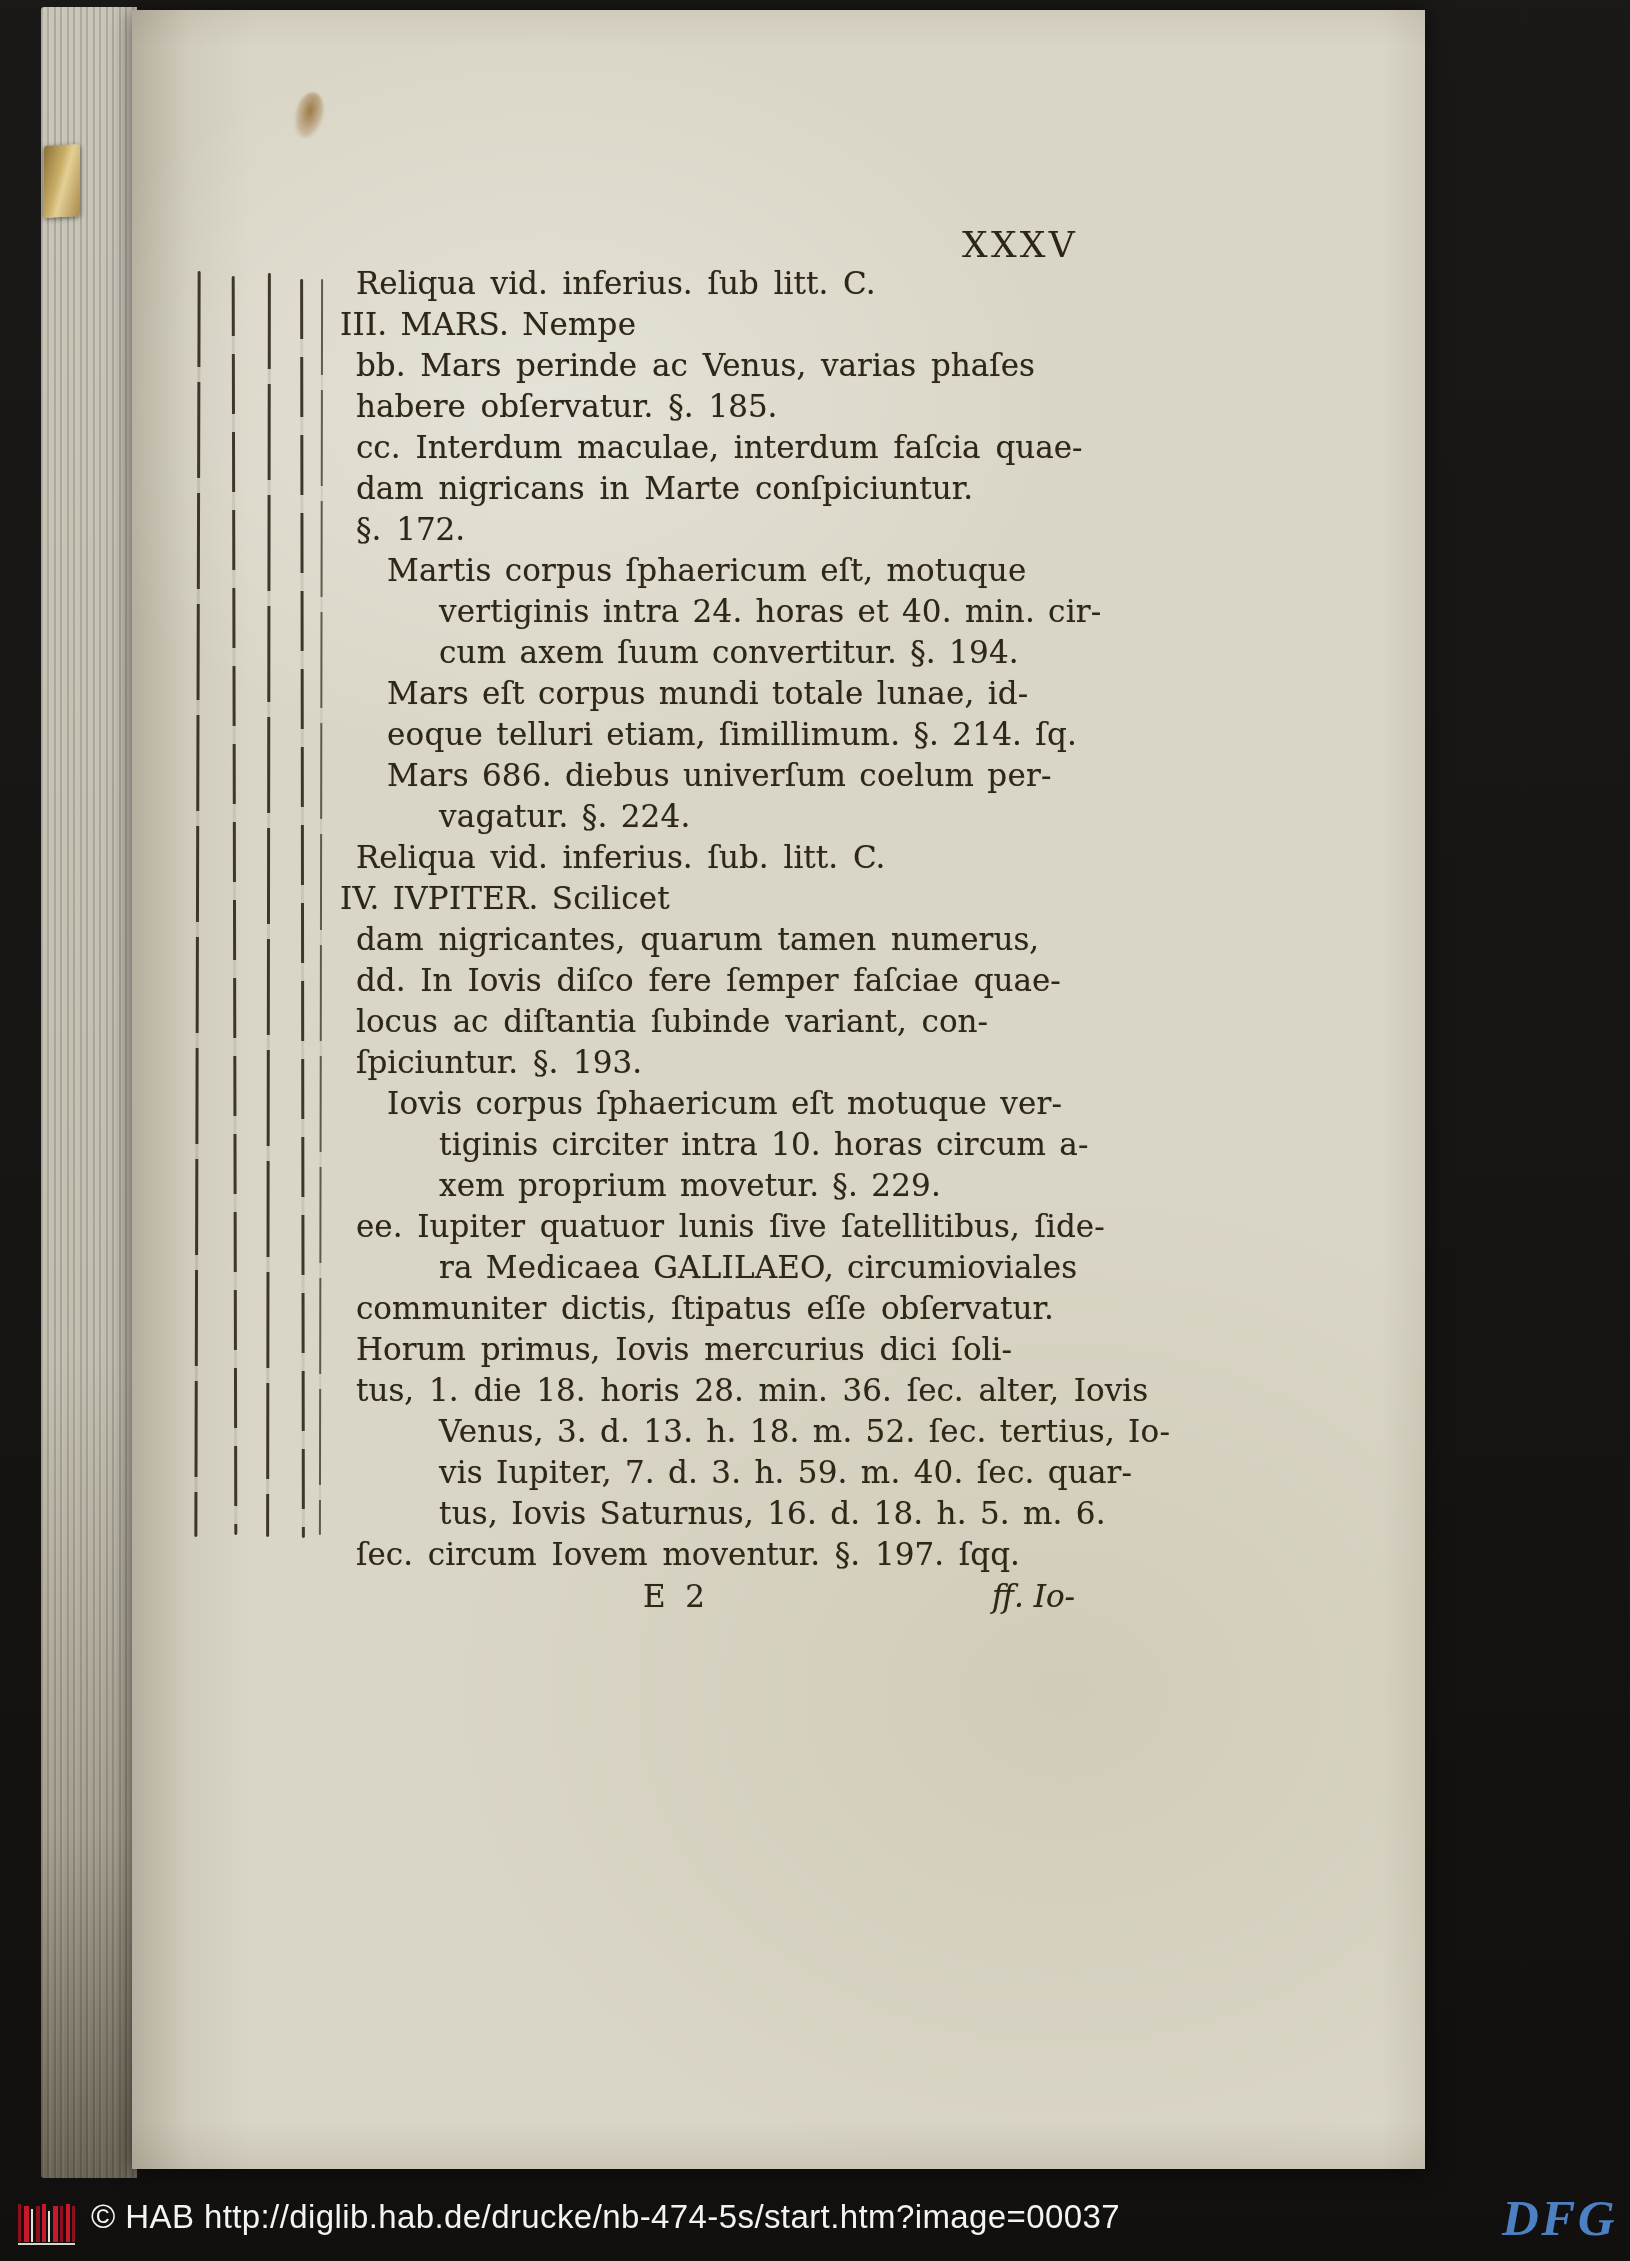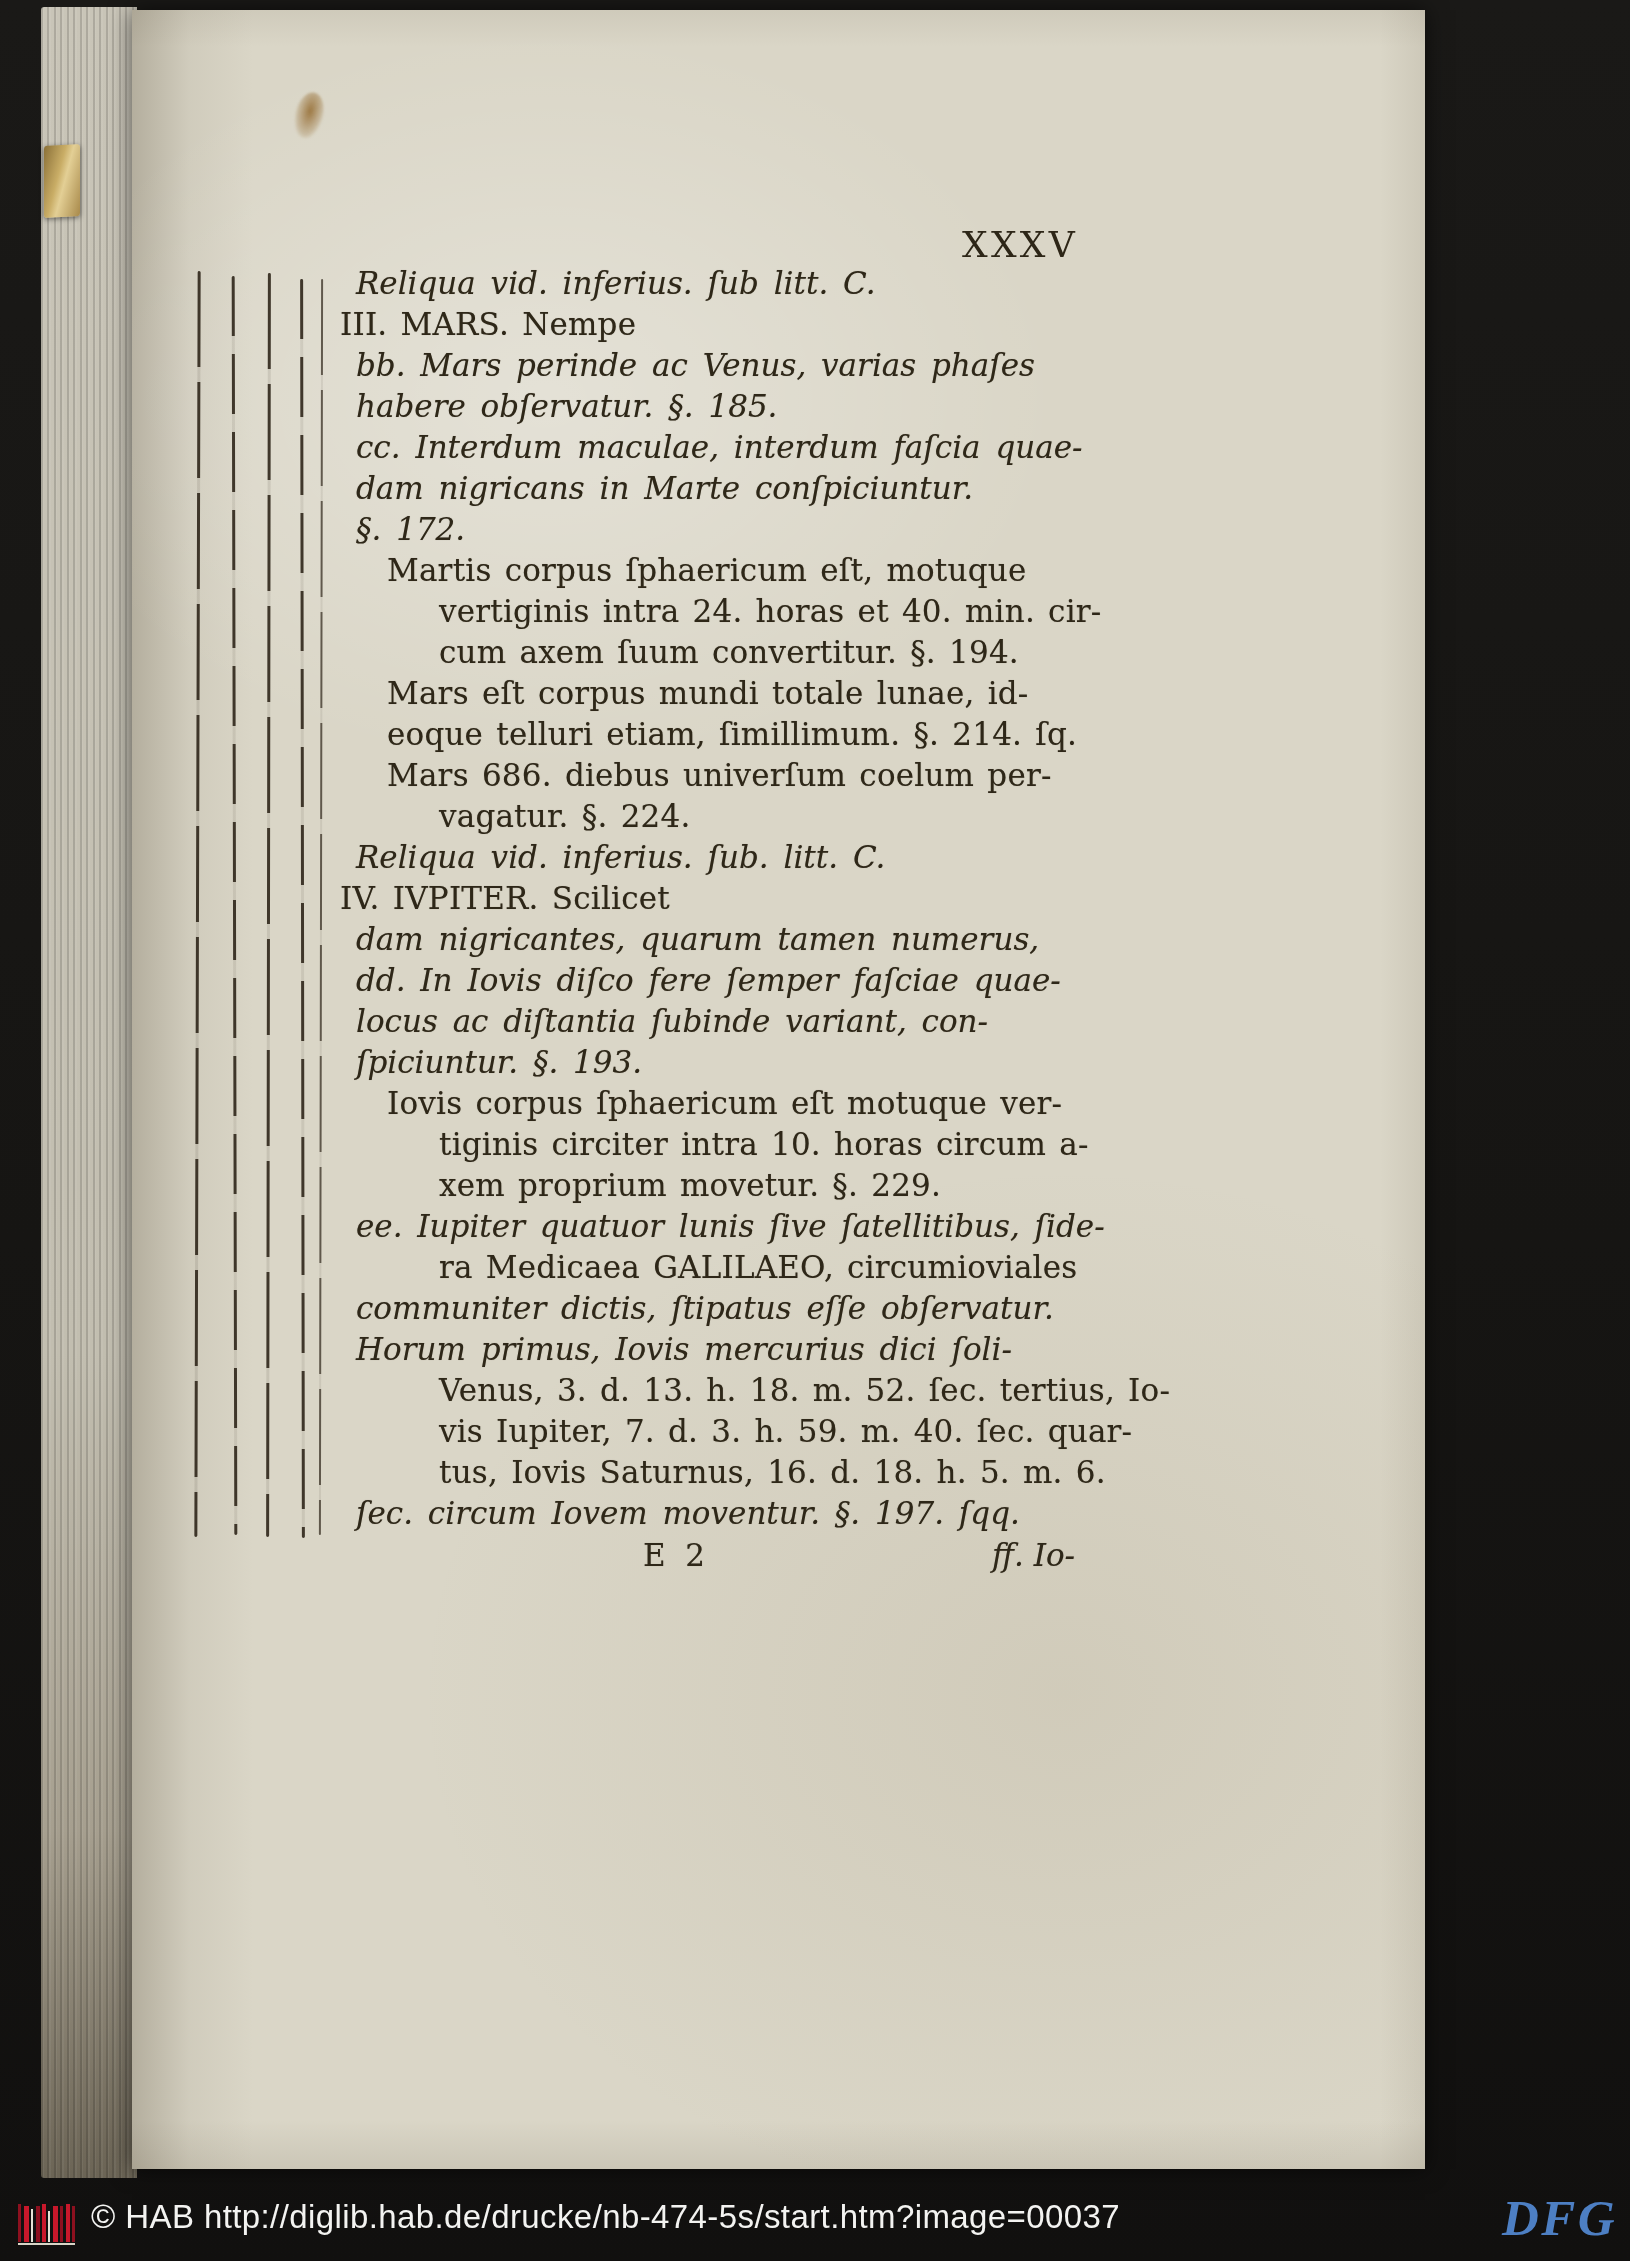--- a/index.html
+++ b/index.html
@@ -39,21 +39,21 @@
   .ink{position:absolute;width:3.3px;border-radius:1.6px;opacity:0.88;
     background:repeating-linear-gradient(to bottom,#2a2115 0 96px, rgba(42,33,21,0.12) 96px 111px);}
   .ink.b{background:repeating-linear-gradient(to bottom,#2a2115 0 60px, rgba(42,33,21,0.10) 60px 78px);}
   .ink.thin{width:2.4px;}
 
   #pagenum{position:absolute;left:830px;top:214px;font-size:36px;letter-spacing:3.3px;color:#2d2617;}
 
   #textblock{position:absolute;left:208px;top:253px;width:824px;color:#2e2718;
     font-size:31px;line-height:41px;text-shadow:0 0 0.8px rgba(46,39,24,0.35);}
   .tline{white-space:nowrap;}
-  .tline.it{font-style:italic;word-spacing:0.16em;margin-left:16px;}
+  .tline.it{word-spacing:0.16em;margin-left:16px;}
   .tline.rm{word-spacing:0.10em;letter-spacing:0.2px;}
   .ind0{margin-left:0;letter-spacing:1.6px;word-spacing:0.35em;}
   .ind1{margin-left:47px;}
   .ind2{margin-left:99px;}
 
   #sigrow{position:relative;height:41px;margin-top:1.6px;}
   #sig{position:absolute;left:303px;letter-spacing:4.9px;}
   #catch{position:absolute;left:652px;font-style:italic;text-align:center;}
 
   
@@ -121,20 +121,21 @@
           <div class="tline it ind1">dd. In Iovis diſco fere ſemper faſciae quae-</div>
           <div class="tline it ind2">locus ac diſtantia ſubinde variant, con-</div>
           <div class="tline it ind2">ſpiciuntur. §. 193.</div>
           <div class="tline rm ind1">Iovis corpus ſphaericum eſt motuque ver-</div>
           <div class="tline rm ind2">tiginis circiter intra 10. horas circum a-</div>
           <div class="tline rm ind2">xem proprium movetur. §. 229.</div>
           <div class="tline it ind1">ee. Iupiter quatuor lunis ſive ſatellitibus, ſide-</div>
           <div class="tline rm ind2">ra Medicaea GALILAEO, circumioviales</div>
           <div class="tline it ind2">communiter dictis, ſtipatus eſſe obſervatur.</div>
           <div class="tline it ind2">Horum primus, Iovis mercurius dici ſoli-</div>
+          <div class="tline it ind2">tus, 1. die 18. horis 28. min. 36. ſec. alter, Iovis</div>
           <div class="tline rm ind2">Venus, 3. d. 13. h. 18. m. 52. ſec. tertius, Io-</div>
           <div class="tline rm ind2">vis Iupiter, 7. d. 3. h. 59. m. 40. ſec. quar-</div>
           <div class="tline rm ind2">tus, Iovis Saturnus, 16. d. 18. h. 5. m. 6.</div>
           <div class="tline it ind2">ſec. circum Iovem moventur. §. 197. ſqq.</div>
         </div>
       <div id="sigrow">
         <span id="sig">E 2</span>
         <span id="catch">ff. Io-</span>
       </div>
     </div>

